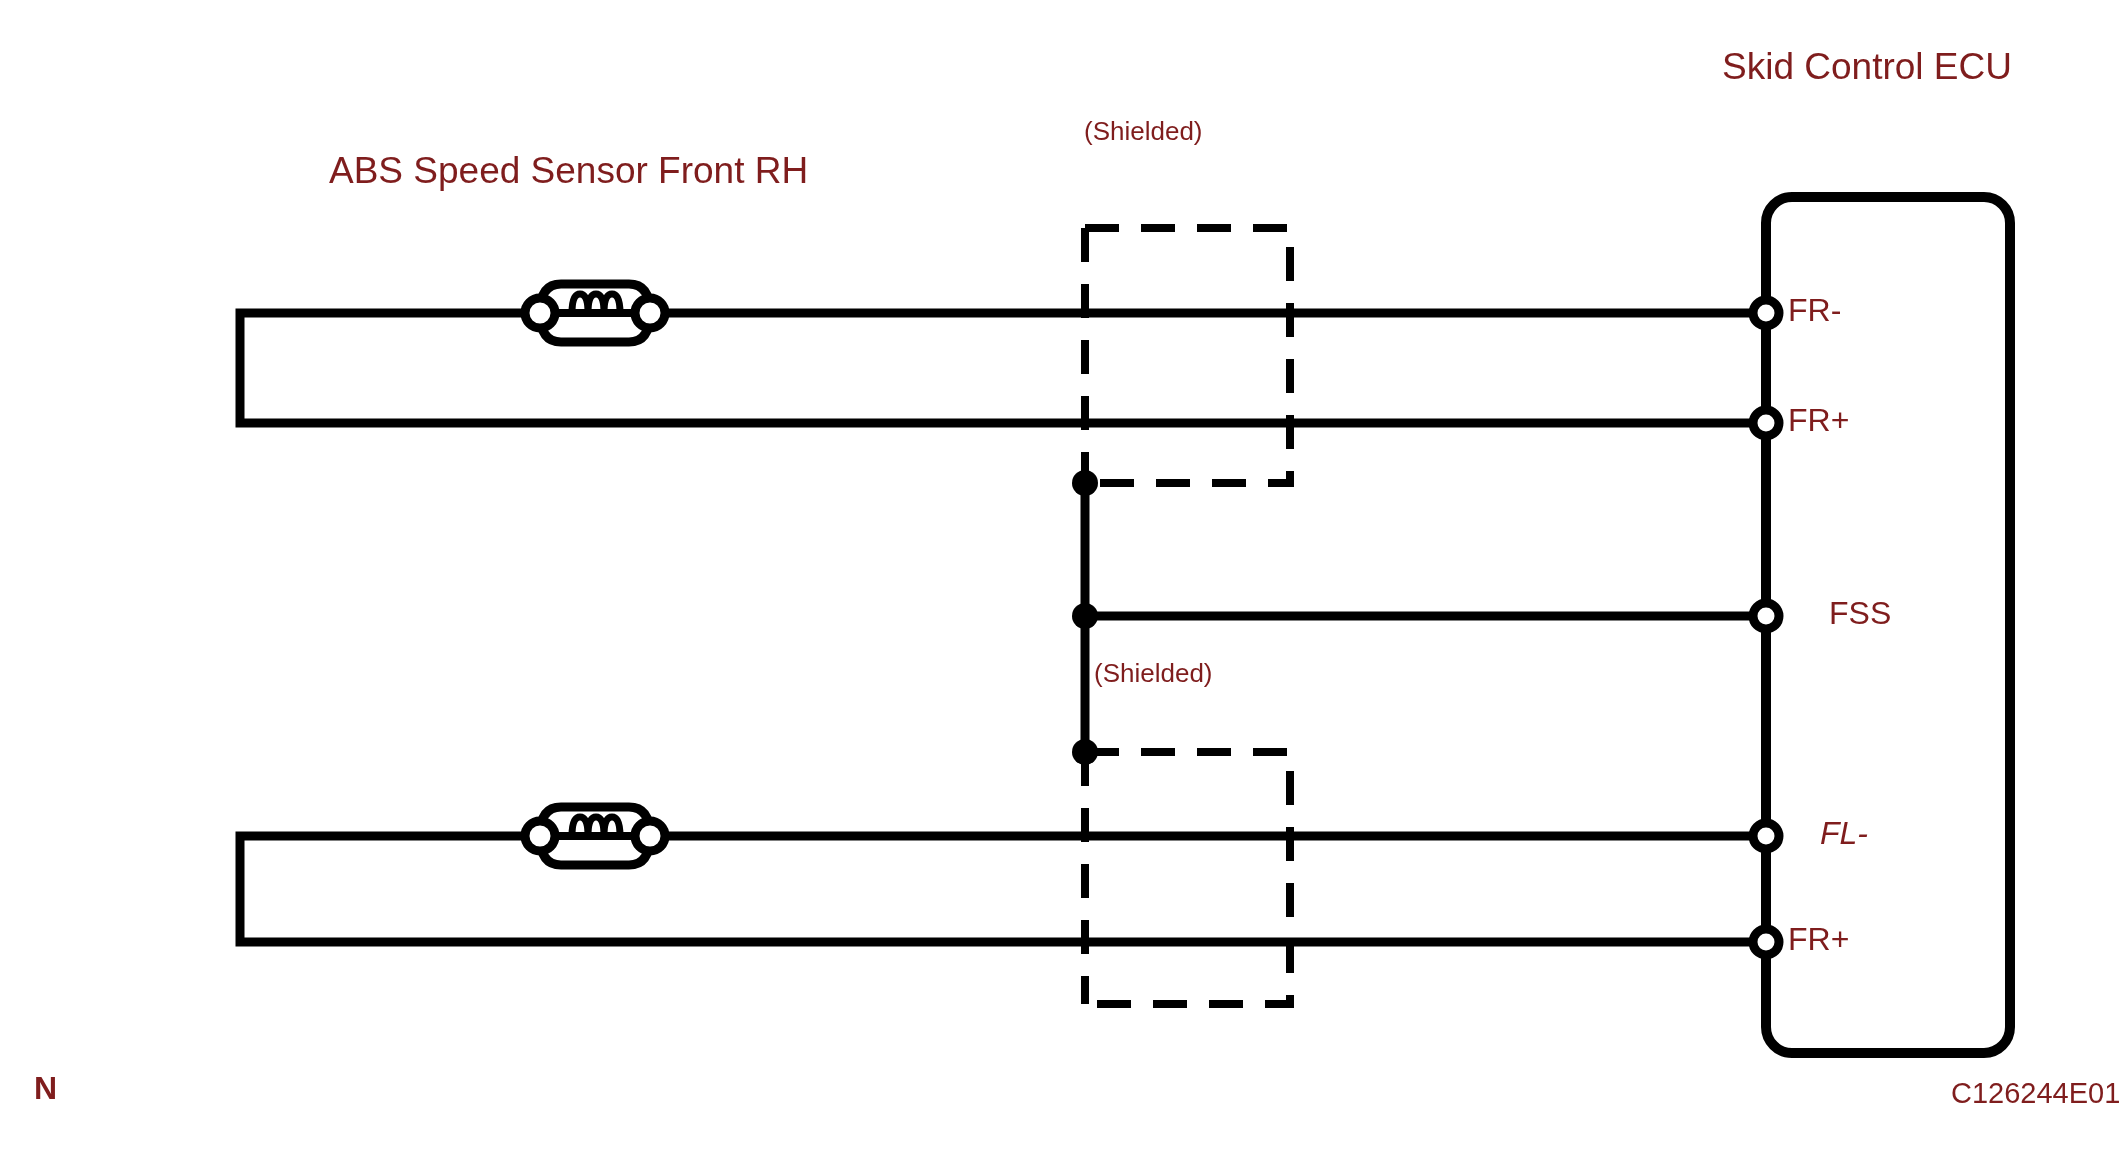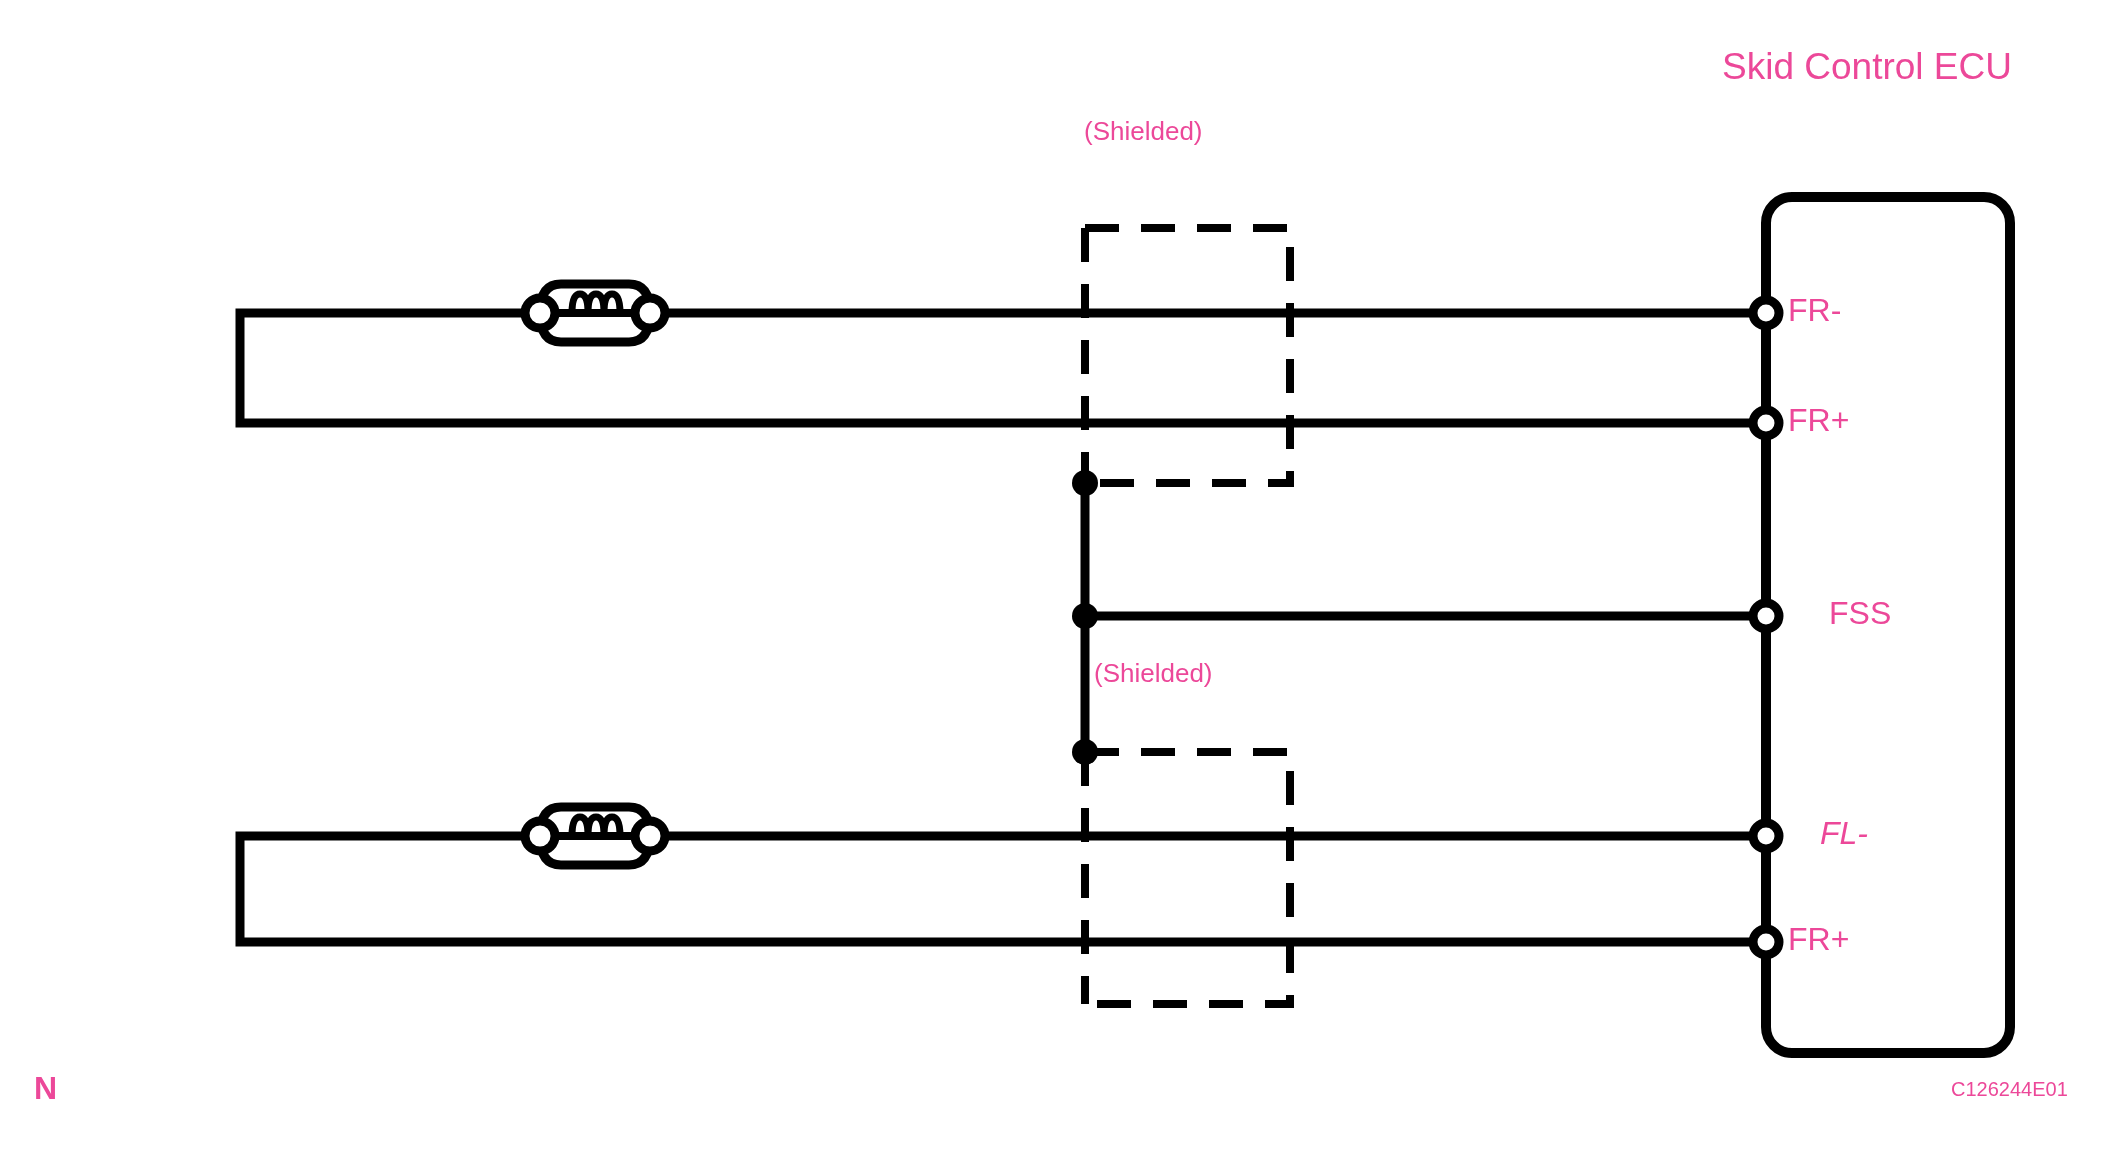--- a/index.html
+++ b/index.html
@@ -24,41 +24,41 @@
     left: 0;
     top: 0;
     width: 2124px;
     height: 1174px;
     display: block;
   }
   .label {
     position: absolute;
     white-space: nowrap;
     font-family: "Liberation Sans", sans-serif;
-    color: #ec4899;
+    color: #7f1d1d;
     line-height: 1;
   }
   .label-sensor-title {
     font-size: 37px;
   }
   .label-shield {
     font-size: 26px;
   }
   .label-ecu-title {
     font-size: 37px;
   }
   .label-terminal {
     font-size: 32px;
   }
   .label-page-mark {
     font-size: 32px;
     font-weight: bold;
   }
   .label-figure-code {
-    font-size: 20px;
+    font-size: 29px;
   }
 </style>
 </head>
 <body>
 
 <div id="diagram-root">
 
   <svg id="wiring-svg" viewBox="0 0 2124 1174" xmlns="http://www.w3.org/2000/svg">
 
     <g>
@@ -128,20 +128,21 @@
       <circle cx="1766" cy="423" r="13" fill="#ffffff" stroke="#000000" stroke-width="9"></circle>
       <circle cx="1766" cy="616" r="13" fill="#ffffff" stroke="#000000" stroke-width="9"></circle>
       <circle cx="1766" cy="836" r="13" fill="#ffffff" stroke="#000000" stroke-width="9"></circle>
       <circle cx="1766" cy="942" r="13" fill="#ffffff" stroke="#000000" stroke-width="9"></circle>
     </g>
 
   </svg>
 
   <div class="label label-ecu-title" style="left:1722px; top:48px;">Skid Control ECU</div>
 
+  <div class="label label-sensor-title" style="left:329px; top:152px;">ABS Speed Sensor Front RH</div>
 
 
   <div class="label label-shield" style="left:1084px; top:118px;">(Shielded)</div>
 
   <div class="label label-shield" style="left:1094px; top:660px;">(Shielded)</div>
 
   <div class="label label-terminal" style="left:1788px; top:294px;">FR-</div>
 
   <div class="label label-terminal" style="left:1788px; top:404px;">FR+</div>
 

